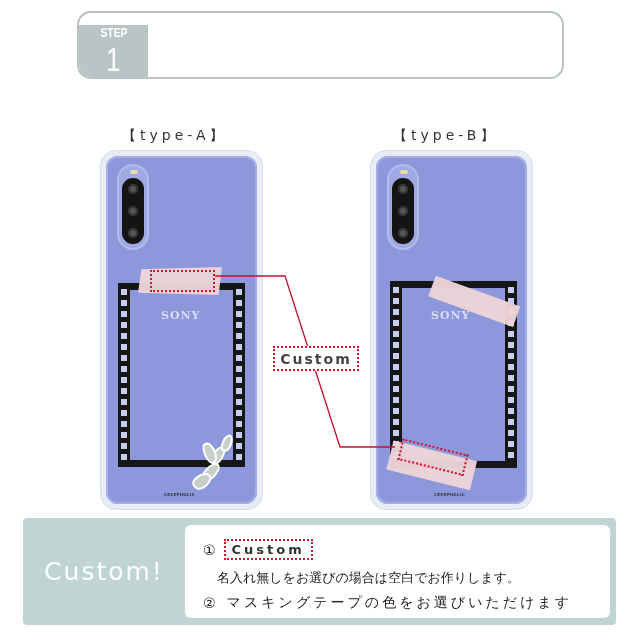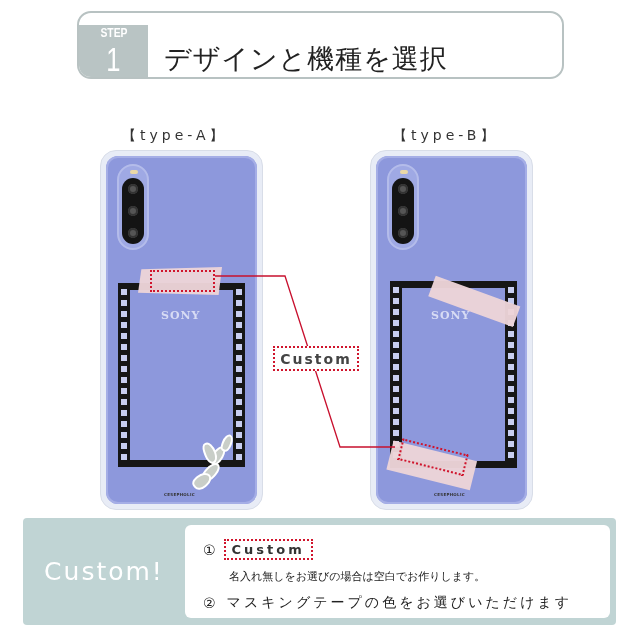--- a/index.html
+++ b/index.html
@@ -102,32 +102,31 @@
   .panel-inner {
     position: absolute; left: 162px; top: 7px; right: 6px; bottom: 7px;
     background: #fff; border-radius: 6px;
   }
   .line1 { position: absolute; left: 18px; top: 14px; display: flex; align-items: center; font-size: 13px; color: #222; }
   .num { font-size: 14px; margin-right: 8px; }
   .inline-tag {
     border: 2px dotted #d0142c; padding: 1px 6px; margin-right: 6px;
     font-weight: bold; letter-spacing: 3px; font-size: 13px; color: #333;
   }
-  .line-note { position: absolute; left: 44px; top: 44px; font-size: 11px; color: #222; }
+  .line-note { position: absolute; left: 32px; top: 44px; font-size: 13px; color: #222; }
   .line2 { position: absolute; left: 18px; top: 69px; display: flex; align-items: center; font-size: 14px; color: #222; letter-spacing: 3px; }
 </style>
 </head>
 <body>
 
 <div class="header">
   <div class="step-badge">
     <span class="step-label">STEP</span>
     <span class="step-num">1</span>
   </div>
-  <div class="header-title">デザインと機種を選択</div>
 </div>
 
 <div class="type-label" style="left:122px;">【type-A】</div>
 <div class="type-label" style="left:393px;">【type-B】</div>
 
 <div class="phone" style="left:100px;">
   <div class="bumper"></div>
   <div class="body"></div>
   <div class="camera">
     <div class="flash"></div>

